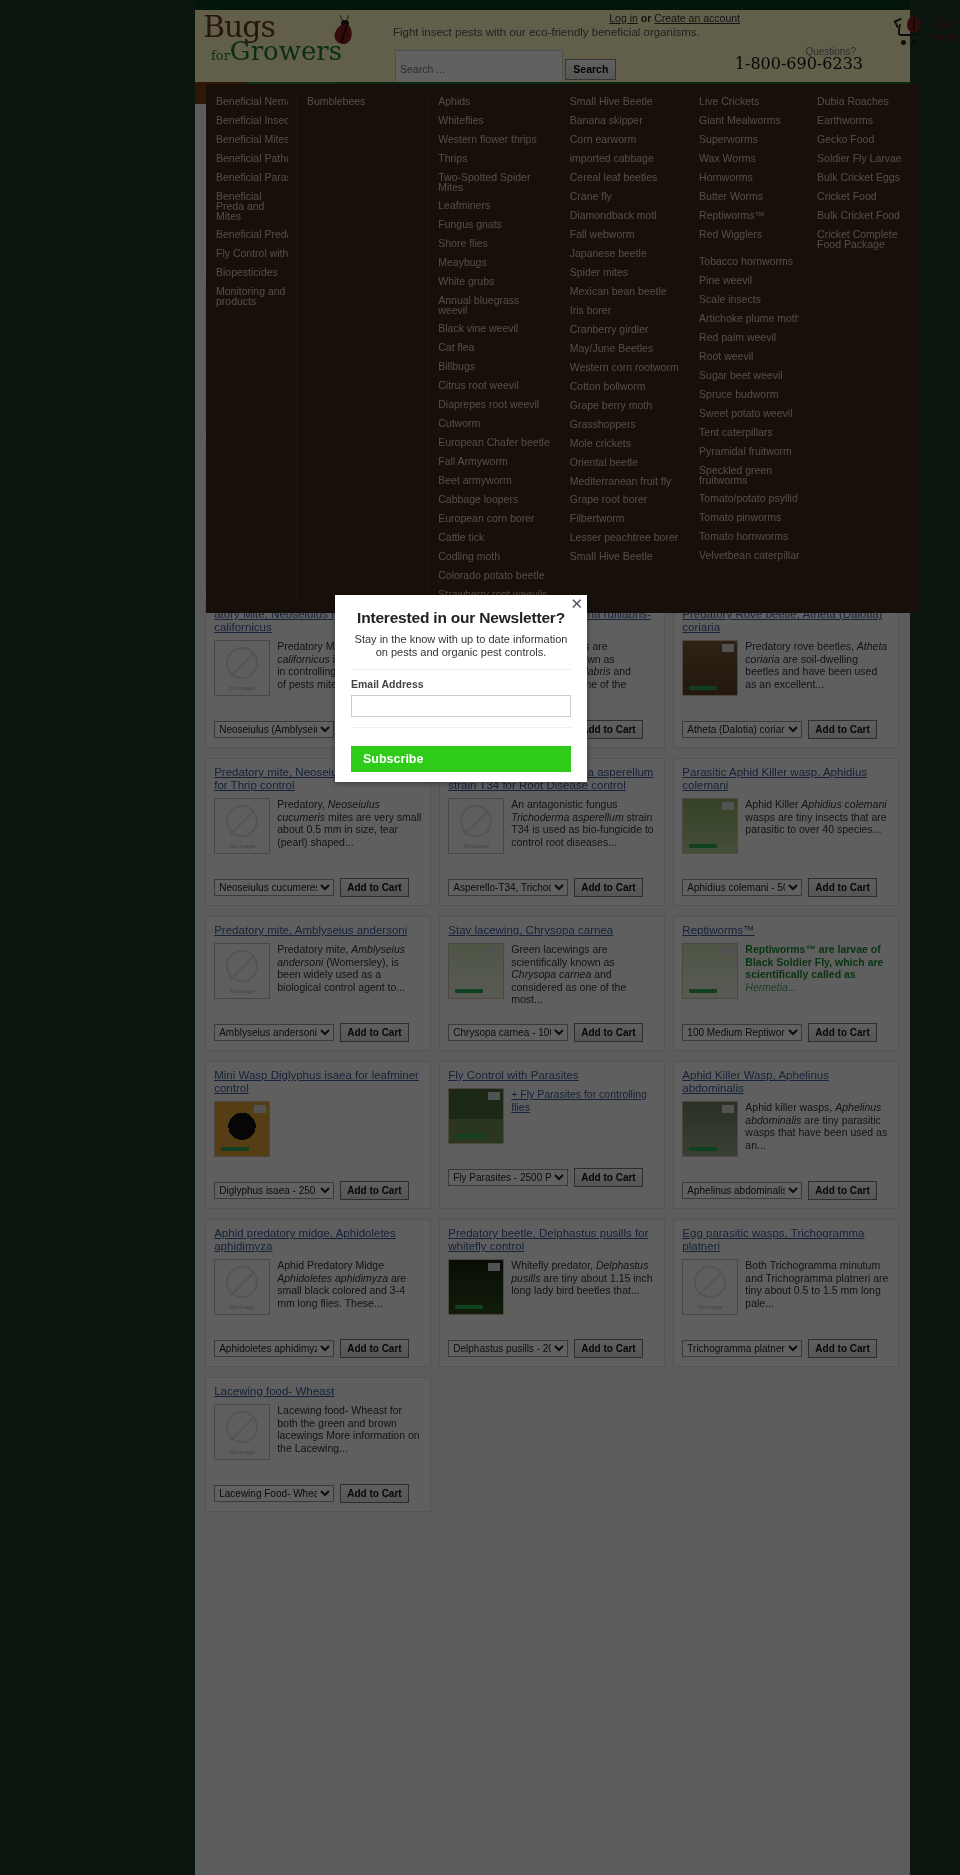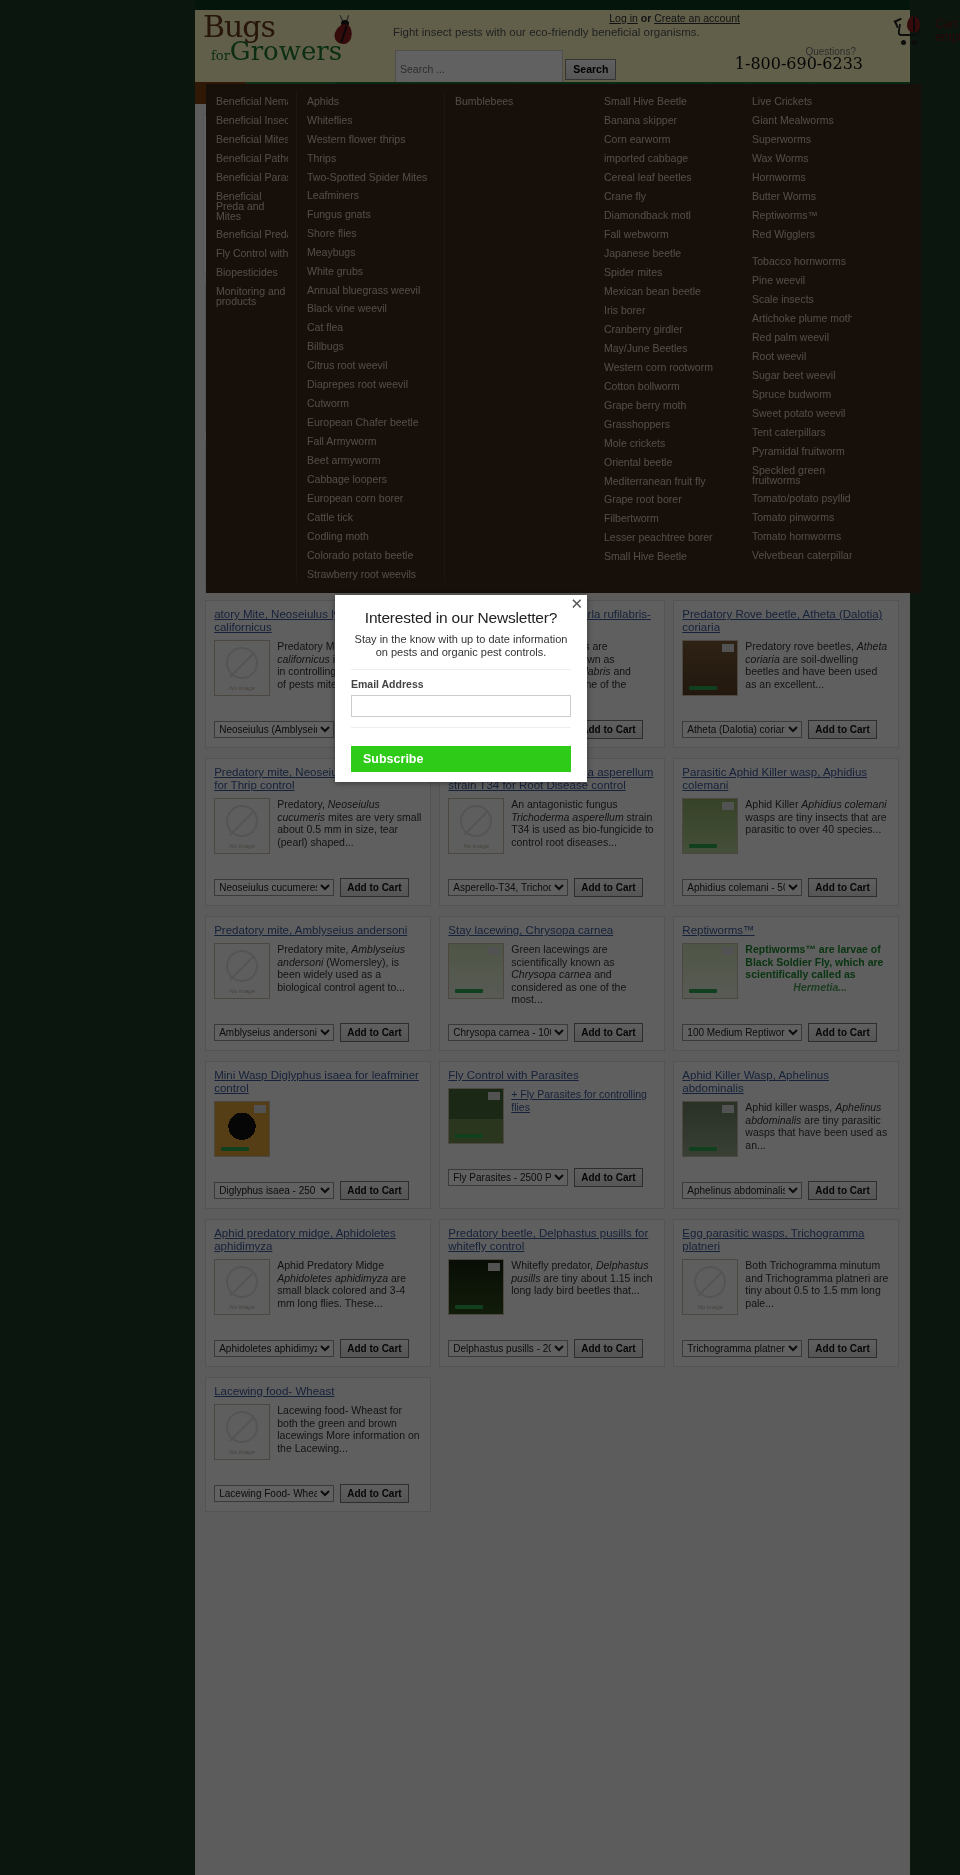--- a/index.html
+++ b/index.html
@@ -114,21 +114,21 @@
      position:relative; overflow:hidden; }
   .thumb .noimg { position:absolute; left:0; right:0; bottom:4px; text-align:center;
       font-size:6px; color:#b9b0a2; font-style:italic; }
   .thumb .circ { position:absolute; left:50%; top:46%; width:32px; height:32px; margin:-19px 0 0 -16px;
       border:2px solid #ddd; border-radius:50%; }
   .thumb .slash { position:absolute; left:50%; top:46%; width:2px; height:34px; margin:-18px 0 0 -1px;
       background:#ddd; transform:rotate(45deg); }
   .desc { font-size:10.5px; line-height:12.5px; color:#333; }
   .desc em { font-style:italic; }
   .desc.green { color:#1a8a2e; font-weight:bold; }
-  .desc.green em { font-weight:bold; color:#4aa15b;margin-left:48px; }
+  .desc.green em { font-weight:normal; color:#4aa15b; }
   .cardfoot { display:flex; align-items:center; gap:6px; margin-top:8px; }
   .cardfoot select {
     flex:1 1 auto; max-width:120px; height:17px; font-size:10px; border:1px solid #999;
     background:#fff; font-family:"Liberation Sans", sans-serif; color:#222;
   }
   .btn-cart {
     height:19px; border:1px solid #777; background:linear-gradient(#fafafa,#e0e0e0);
     font-size:10px; font-weight:bold; padding:0 6px; cursor:pointer; white-space:nowrap;
     font-family:"Liberation Sans", sans-serif; color:#111;
   }
@@ -148,21 +148,21 @@
   .ph-nem { position:absolute; left:6px; top:10px; width:40px; height:30px; }
 
   
   .dim { position:absolute; left:0; top:0; width:960px; height:1875px; background:rgba(0,0,0,0.62); z-index:80; }
 
   
   .modal {
     position:absolute; left:335px; top:595px; width:252px; background:#fff;
     z-index:90; padding:14px 16px 10px 16px; box-shadow:0 1px 6px rgba(0,0,0,.4);
   }
-  .modal h2 { margin:0; font-size:15.5px; font-weight:normal; color:#222; text-align:center; letter-spacing:-0.2px;}
+  .modal h2 { margin:0; font-size:15.5px; font-weight:bold; color:#222; text-align:center; letter-spacing:-0.2px;}
   .modal p { margin:6px 0 0 0; font-size:11px; line-height:13px; color:#333; text-align:center; }
   .modal hr { border:none; border-top:1px solid #eee; margin:10px 0 8px 0; }
   .modal label { display:block; font-size:10.5px; font-weight:bold; color:#444; margin-bottom:5px; }
   .modal input[type=text] {
     width:100%; height:22px; border:1px solid #ccc; background:#fff;
     font-family:"Liberation Sans", sans-serif; font-size:11px; padding:0 4px;
   }
   .modal .subbtn {
     margin-top:10px; width:100%; height:26px; border:none; background:#2ecc18; color:#fff;
     font-size:12.5px; font-weight:bold; text-align:left; padding-left:12px; cursor:pointer;
@@ -578,20 +578,48 @@
         <a href="#">Beneficial Insect</a>
         <a href="#">Beneficial Mites</a>
         <a href="#">Beneficial Patho</a>
         <a href="#">Beneficial Paras</a>
         <a href="#" class="wrap2">Beneficial Preda and Mites</a>
         <a href="#">Beneficial Preda</a>
         <a href="#">Fly Control with</a>
         <a href="#">Biopesticides</a>
         <a href="#" class="wrap2">Monitoring and  products</a>
       </div>
+    <div class="megacol c2">
+        <a href="#">Bumblebees</a>
+        <a href="#" style="visibility: hidden;"></a>
+        <a href="#" style="visibility: hidden;"></a>
+        <a href="#" style="visibility: hidden;"></a>
+        <a href="#" style="visibility: hidden;"></a>
+        <a href="#" style="visibility: hidden;"></a>
+        <a href="#" style="visibility: hidden;"></a>
+        <a href="#" style="visibility: hidden;"></a>
+        <a href="#" style="visibility: hidden;"></a>
+        <a href="#" style="visibility: hidden;"></a>
+        <a href="#" style="visibility: hidden;"></a>
+        <a href="#" style="visibility: hidden;"></a>
+        <a href="#" style="visibility: hidden;"></a>
+        <a href="#" style="visibility: hidden;"></a>
+        <a href="#" style="visibility: hidden;"></a>
+        <a href="#" style="visibility: hidden;"></a>
+        <a href="#" style="visibility: hidden;"></a>
+        <a href="#" style="visibility: hidden;"></a>
+        <a href="#" style="visibility: hidden;"></a>
+        <a href="#" style="visibility: hidden;"></a>
+        <a href="#" style="visibility: hidden;"></a>
+        <a href="#" style="visibility: hidden;"></a>
+        <a href="#" style="visibility: hidden;"></a>
+        <a href="#" style="visibility: hidden;"></a>
+        <a href="#" style="visibility: hidden;"></a>
+        <a href="#" style="visibility: hidden;"></a>
+      </div>
     <div class="megacol c1">
         <a href="#">Aphids</a>
         <a href="#">Whiteflies</a>
         <a href="#">Western flower thrips</a>
         <a href="#">Thrips</a>
         <a href="#" class="wrap2">Two-Spotted Spider Mites</a>
         <a href="#">Leafminers</a>
         <a href="#">Fungus gnats</a>
         <a href="#">Shore flies</a>
         <a href="#">Meaybugs</a>
@@ -606,48 +634,20 @@
         <a href="#">European Chafer beetle</a>
         <a href="#">Fall Armyworm</a>
         <a href="#">Beet armyworm</a>
         <a href="#">Cabbage loopers</a>
         <a href="#">European corn borer</a>
         <a href="#">Cattle tick</a>
         <a href="#">Codling moth</a>
         <a href="#">Colorado potato beetle</a>
         <a href="#" class="wrap2">Strawberry root weevils</a>
       </div>
-    <div class="megacol c2">
-        <a href="#">Bumblebees</a>
-        <a href="#" style="visibility: hidden;"></a>
-        <a href="#" style="visibility: hidden;"></a>
-        <a href="#" style="visibility: hidden;"></a>
-        <a href="#" style="visibility: hidden;"></a>
-        <a href="#" style="visibility: hidden;"></a>
-        <a href="#" style="visibility: hidden;"></a>
-        <a href="#" style="visibility: hidden;"></a>
-        <a href="#" style="visibility: hidden;"></a>
-        <a href="#" style="visibility: hidden;"></a>
-        <a href="#" style="visibility: hidden;"></a>
-        <a href="#" style="visibility: hidden;"></a>
-        <a href="#" style="visibility: hidden;"></a>
-        <a href="#" style="visibility: hidden;"></a>
-        <a href="#" style="visibility: hidden;"></a>
-        <a href="#" style="visibility: hidden;"></a>
-        <a href="#" style="visibility: hidden;"></a>
-        <a href="#" style="visibility: hidden;"></a>
-        <a href="#" style="visibility: hidden;"></a>
-        <a href="#" style="visibility: hidden;"></a>
-        <a href="#" style="visibility: hidden;"></a>
-        <a href="#" style="visibility: hidden;"></a>
-        <a href="#" style="visibility: hidden;"></a>
-        <a href="#" style="visibility: hidden;"></a>
-        <a href="#" style="visibility: hidden;"></a>
-        <a href="#" style="visibility: hidden;"></a>
-      </div>
     <div class="megacol c3">
         <a href="#">Small Hive Beetle</a>
         <a href="#">Banana skipper</a>
         <a href="#">Corn earworm</a>
         <a href="#">imported cabbage</a>
         <a href="#">Cereal leaf beetles</a>
         <a href="#">Crane fly</a>
         <a href="#">Diamondback motl</a>
         <a href="#">Fall webworm</a>
         <a href="#">Japanese beetle</a>
@@ -688,20 +688,30 @@
         <a href="#">Spruce budworm</a>
         <a href="#">Sweet potato weevil</a>
         <a href="#">Tent caterpillars</a>
         <a href="#">Pyramidal fruitworm</a>
         <a href="#" class="wrap2">Speckled green fruitworms</a>
         <a href="#">Tomato/potato psyllid</a>
         <a href="#">Tomato pinworms</a>
         <a href="#">Tomato hornworms</a>
         <a href="#">Velvetbean caterpillar</a>
       </div>
+    <div class="megacol c5">
+        <a href="#">Dubia Roaches</a>
+        <a href="#">Earthworms</a>
+        <a href="#">Gecko Food</a>
+        <a href="#">Soldier Fly Larvae</a>
+        <a href="#">Bulk Cricket Eggs</a>
+        <a href="#">Cricket Food</a>
+        <a href="#">Bulk Cricket Food</a>
+        <a href="#" class="wrap2">Cricket Complete Food Package</a>
+      </div>
   </div>
 
   <div class="dim"></div>
 
   <div class="modal">
     <div class="closex">✕</div>
     <h2>Interested in our Newsletter?</h2>
     <p>Stay in the know with up to date information on pests and organic pest controls.</p>
     <hr>
     <label>Email Address</label>

